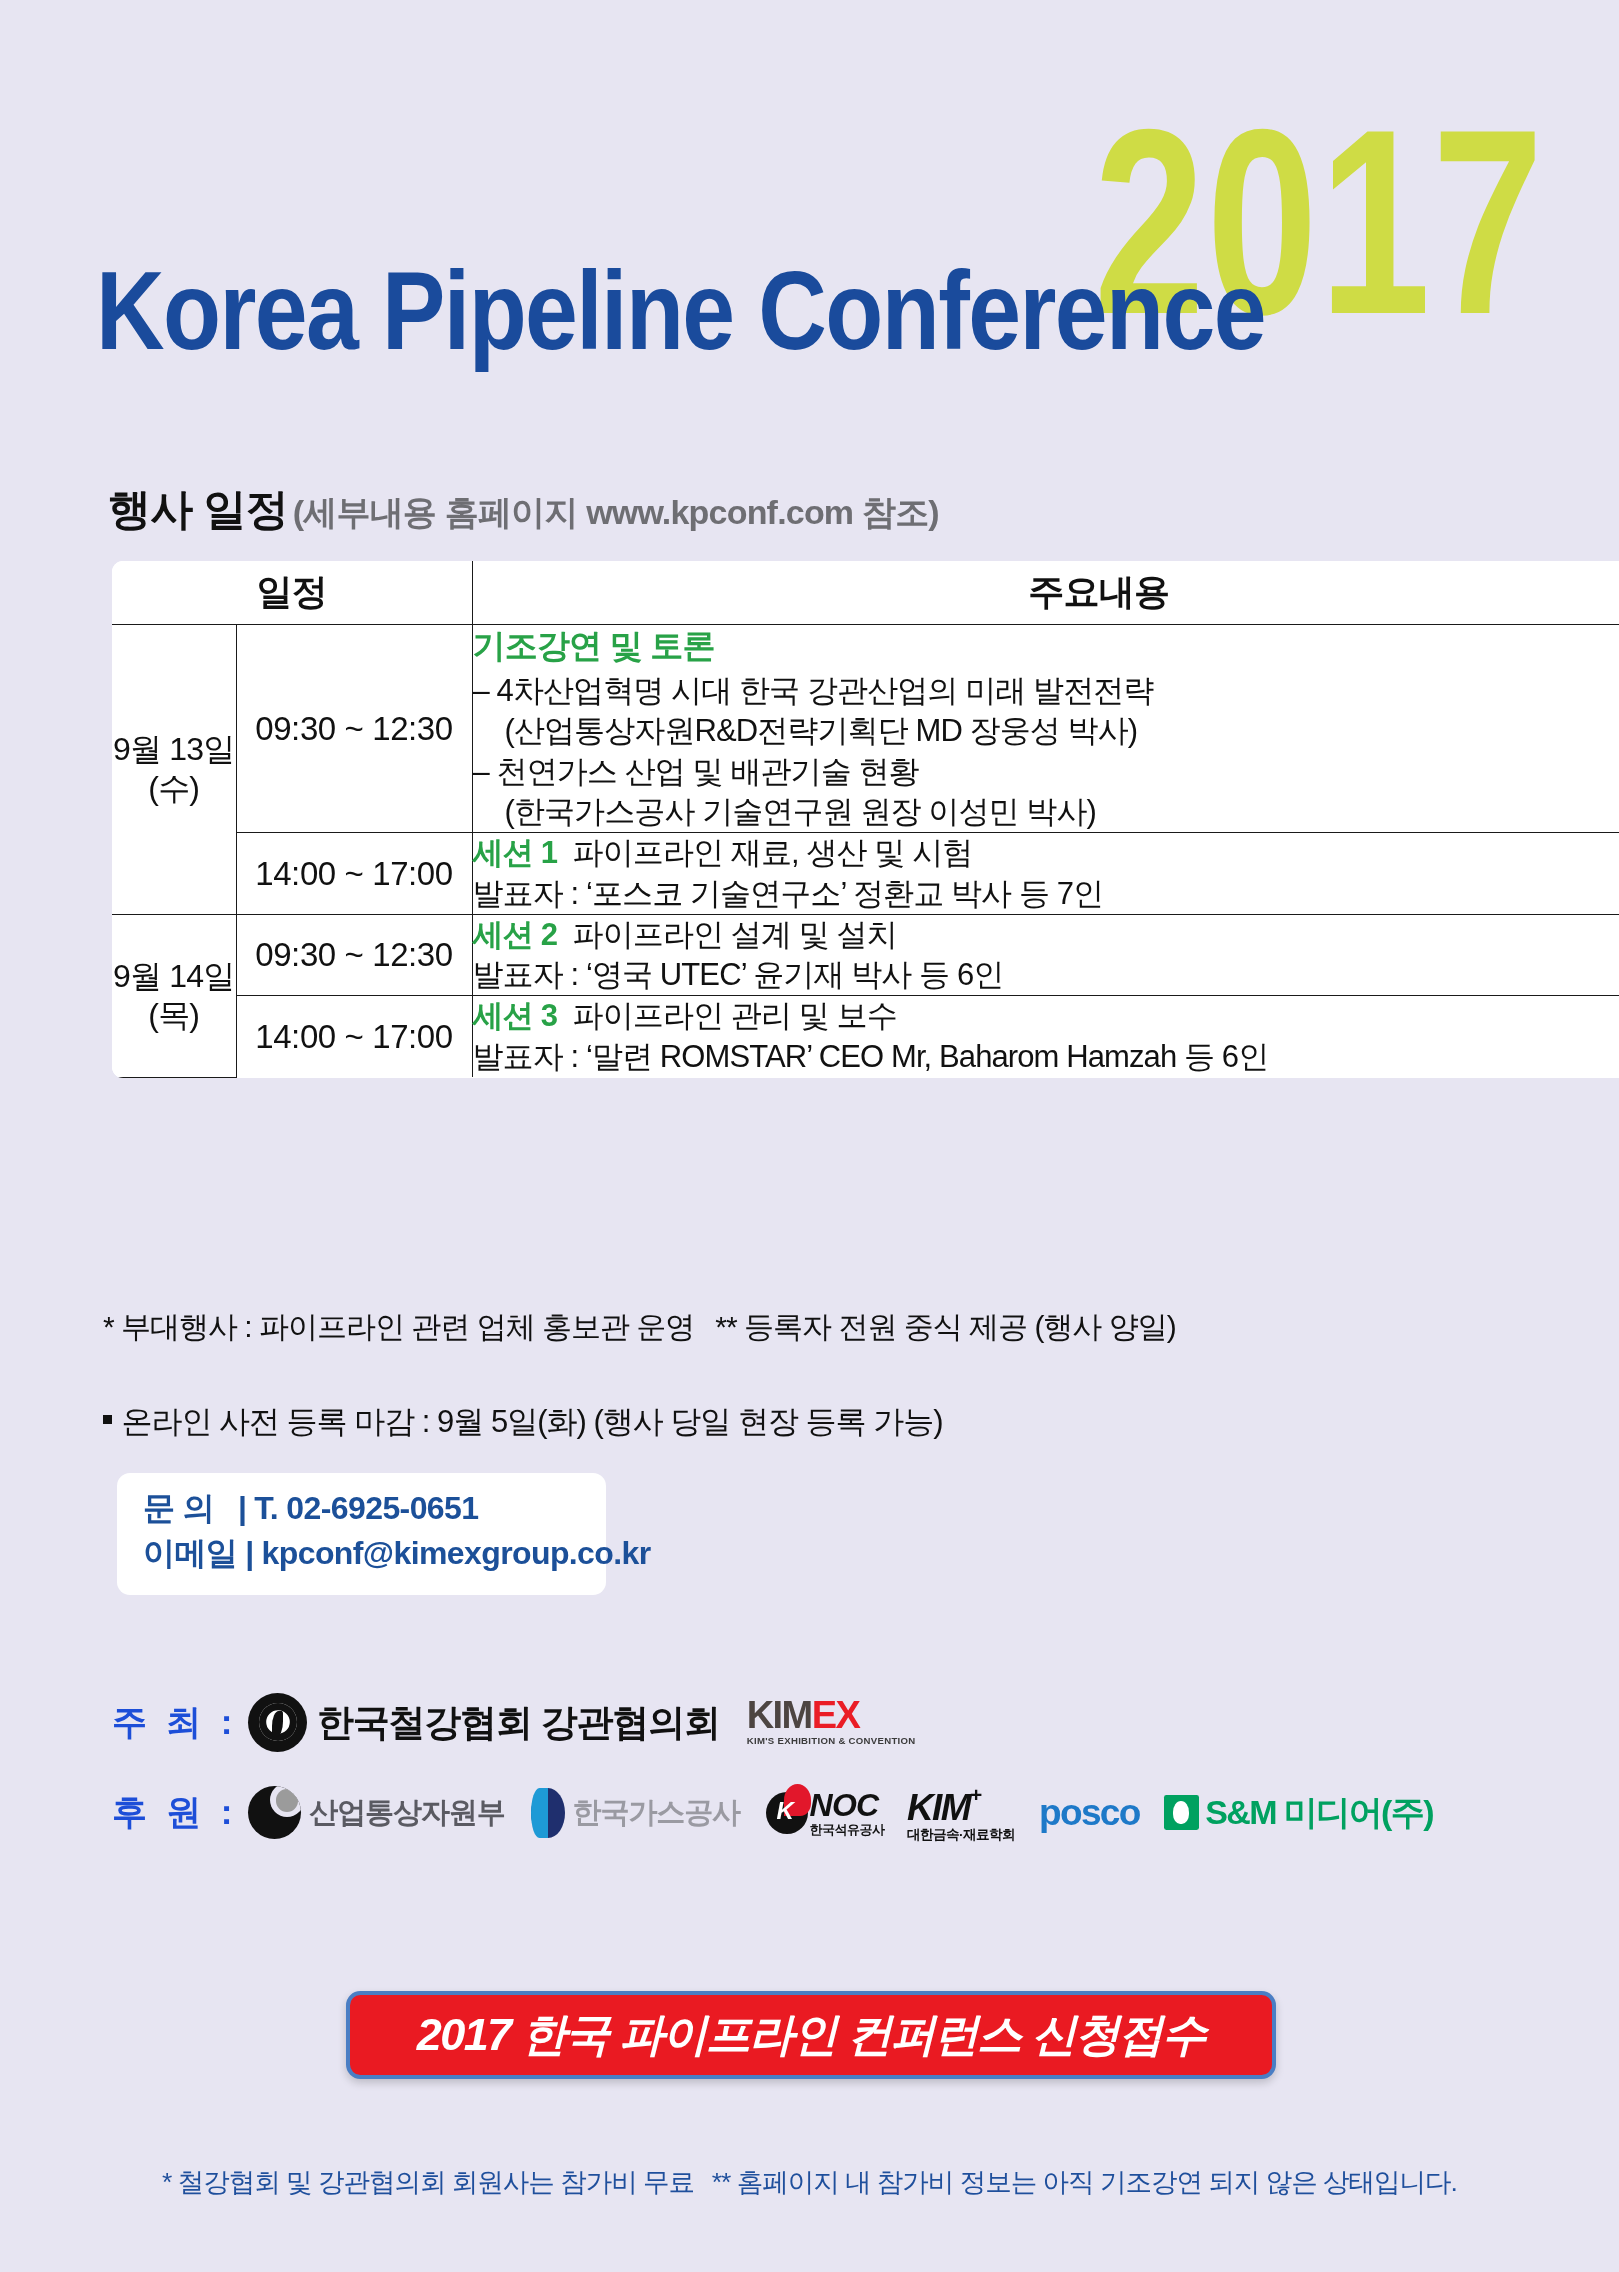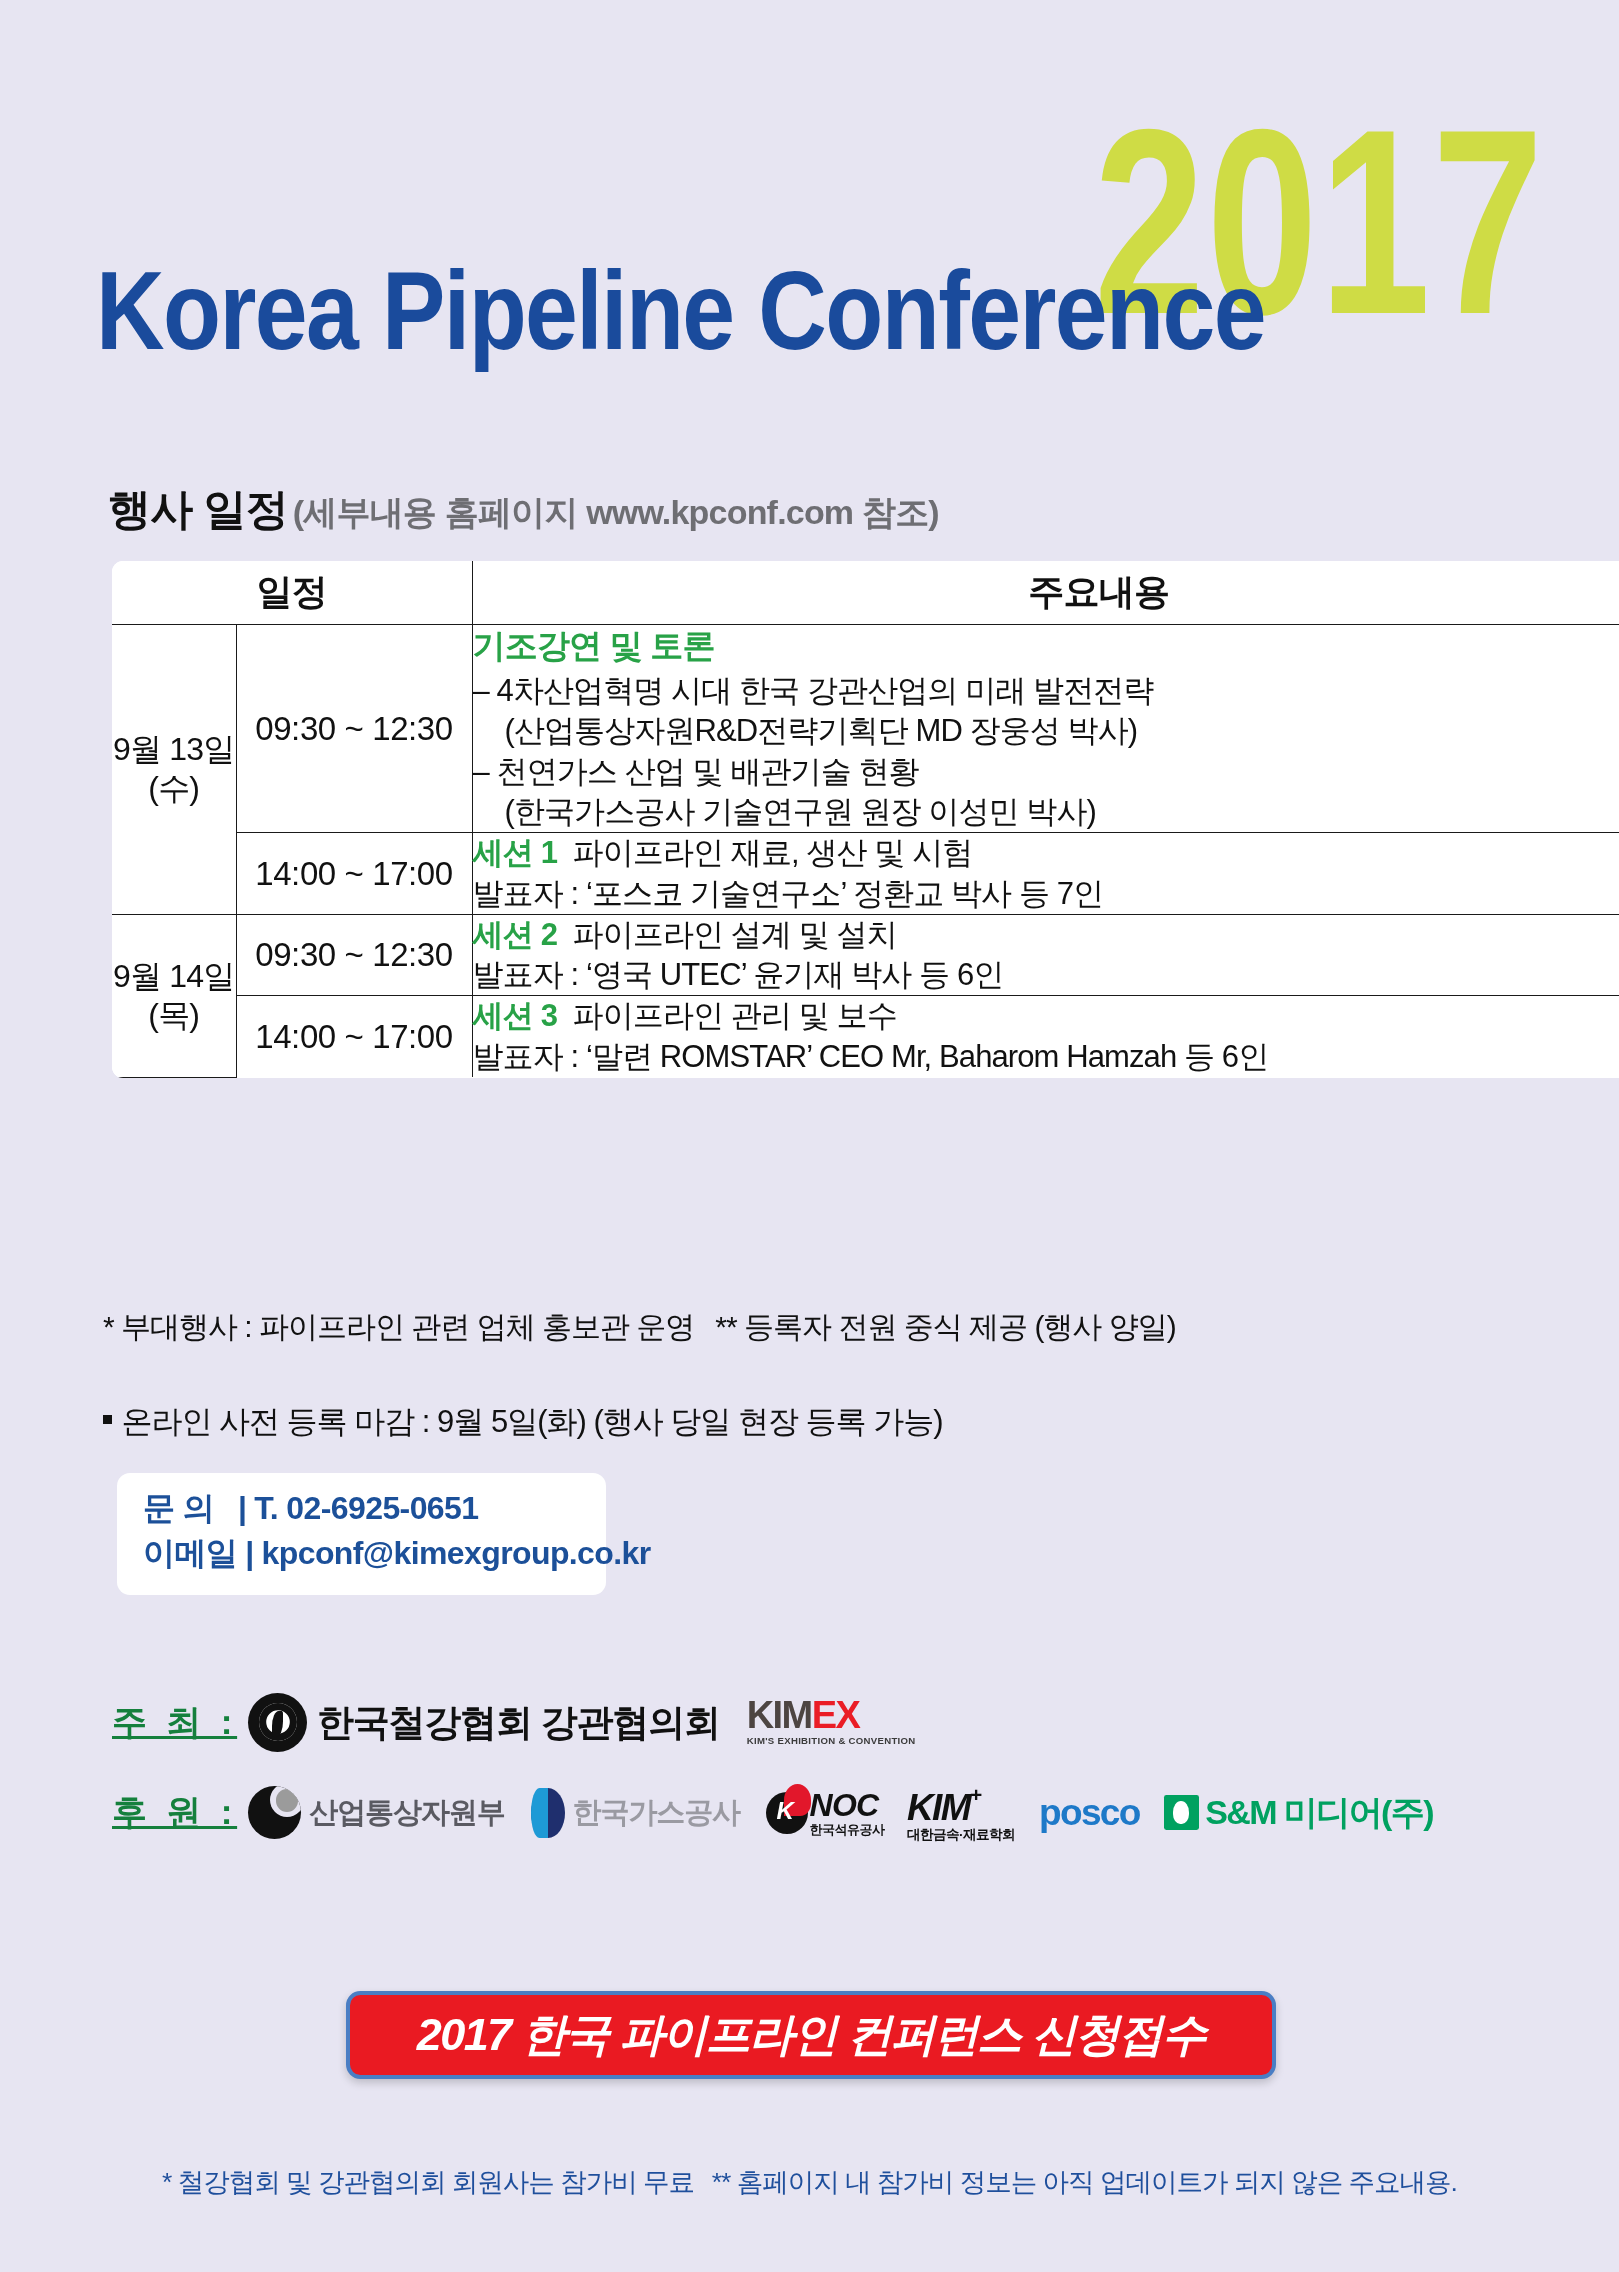--- a/index.html
+++ b/index.html
@@ -201,24 +201,23 @@
     position: absolute;
     display: flex;
     align-items: center;
     white-space: nowrap;
   }
   #org-main { left: 112px; top: 1693px; }
   #org-support { left: 112px; top: 1784px; }
   .org-label {
     font-size: 35px;
     font-weight: bold;
-    color: #15803d;
+    color: #1d4ed8;
     letter-spacing: 4.8px;
     margin-right: 11.2px;
-    text-decoration: underline;
   }
 
   
   .kosa-seal {
     position: relative;
     width: 59px; height: 59px;
     border-radius: 50%;
     background: #111;
     margin-right: 9.6px;
     flex: none;
@@ -580,17 +579,17 @@
       <span class="sm-mark"></span>
       <span class="sm-text">S&amp;M 미디어(주)</span>
     </span>
   </div>
 
   <div class="cta">
     <span class="cta-text">2017 한국 파이프라인 컨퍼런스 신청접수</span>
   </div>
 
   <div class="footer">
-    <span>* 철강협회 및 강관협의회 회원사는 참가비 무료</span><span class="gap"></span><span>** 홈페이지 내 참가비 정보는 아직 업데이트가 되지 않은 주요내용.</span>
+    <span>* 철강협회 및 강관협의회 회원사는 참가비 무료</span><span class="gap"></span><span>** 홈페이지 내 참가비 정보는 아직 기조강연 되지 않은 상태입니다.</span>
   </div>
 
 </div>
 
 
 </body></html>

